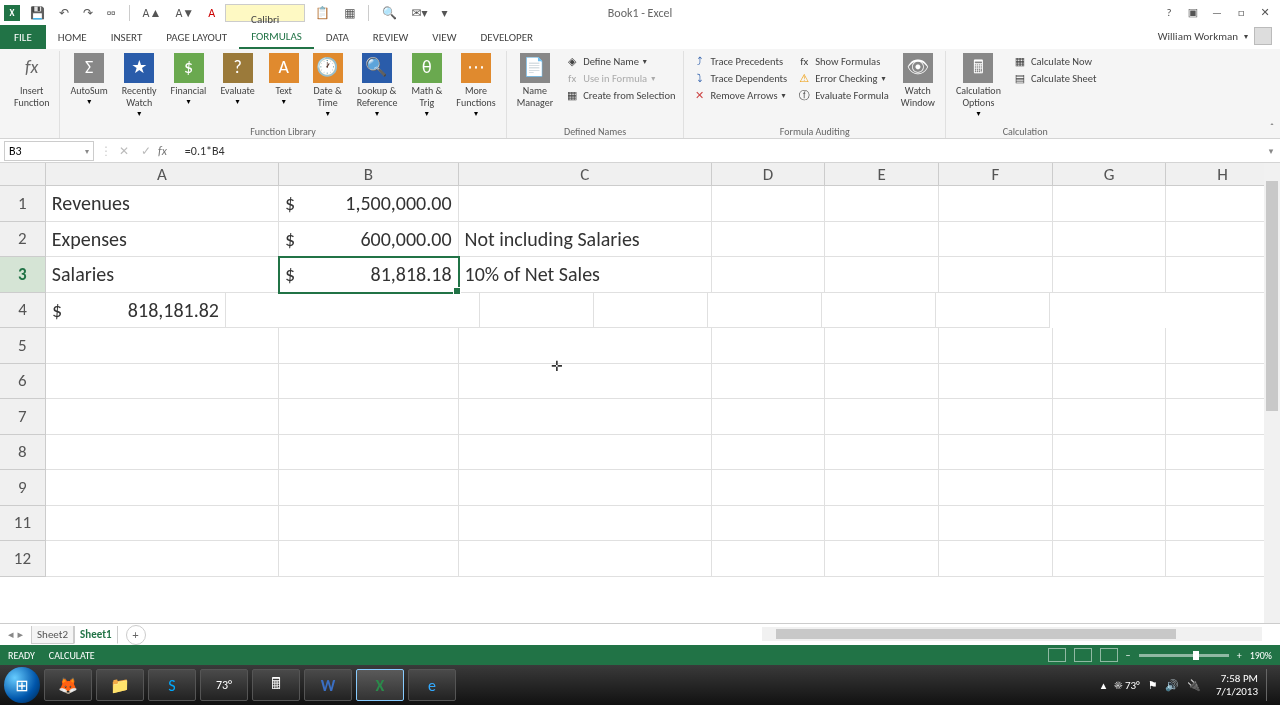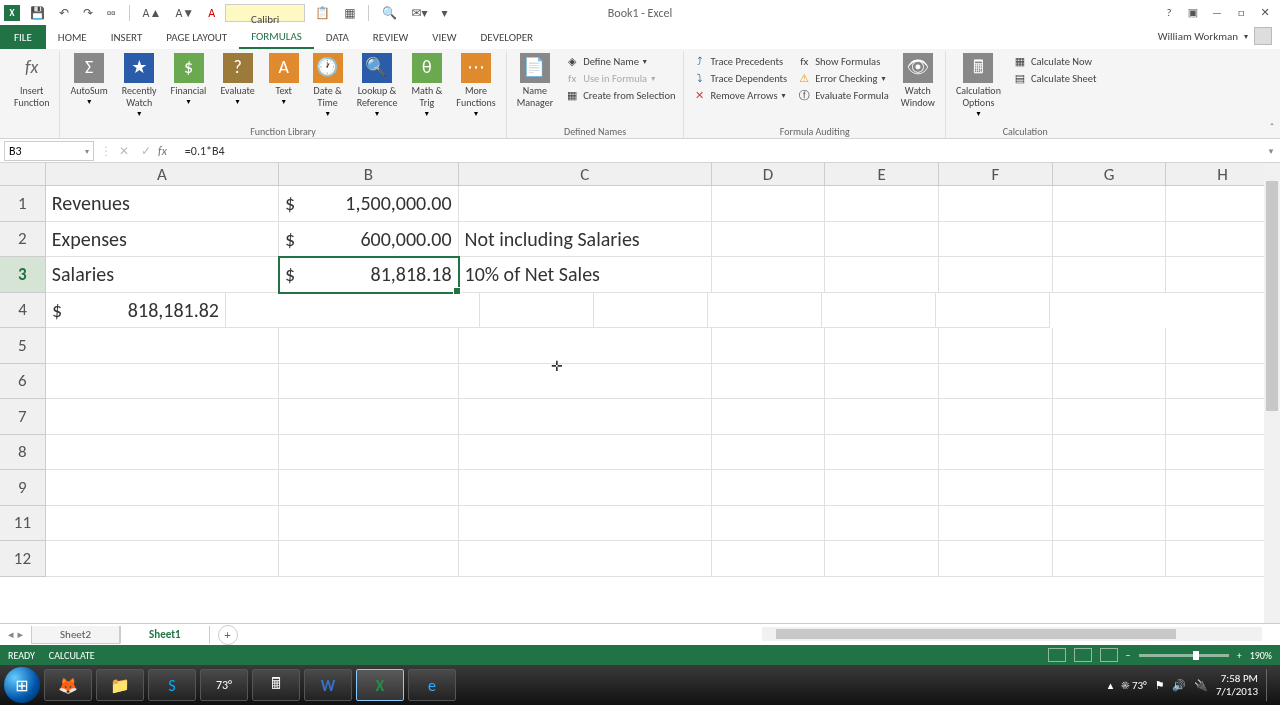--- a/index.html
+++ b/index.html
@@ -67,41 +67,41 @@
 .cell .amt { }
 .cell.selected { outline: 2px solid #217346; outline-offset: -1px; position: relative; }
 .cell.selected::after { content: ''; position: absolute; right: -3px; bottom: -3px; width: 6px; height: 6px; background: #217346; border: 1px solid #fff; }
 .vscroll { position: absolute; right: 0; top: 0; width: 16px; height: 100%; background: #f1f1f1; }
 .vscroll .thumb { position: absolute; top: 18px; left: 2px; right: 2px; height: 230px; background: #c8c8c8; }
 .cursor-cross { position: absolute; font-size: 14px; color: #333; pointer-events:none; }
 
 
 .sheet-tab-bar { height: 22px; background: #fff; border-top: 1px solid #ccc; display: flex; align-items: center; font-size: 11px; position: relative; }
 .sheet-nav { display: flex; gap: 4px; padding: 0 8px; color: #888; }
-.sheet-tab { padding: 2px 28px; border: 1px solid #ccc; border-top: none; background: #f4f4f4; color: #555; cursor: pointer; text-align: center; }
+.sheet-tab { padding: 2px 5px; border: 1px solid #ccc; border-top: none; background: #f4f4f4; color: #555; cursor: pointer; text-align: center; }
 .sheet-tab.active { background: #fff; border-bottom: 1px solid #fff; color: #217346; font-weight: bold; }
 .sheet-add { width: 20px; height: 20px; border: 1px solid #ccc; border-radius: 50%; display: flex; align-items: center; justify-content: center; margin-left: 8px; font-size: 12px; color: #666; cursor: pointer; }
 .hscroll-area { position: absolute; right: 18px; width: 500px; height: 14px; background: #f1f1f1; top: 3px; }
 .hscroll-area .hthumb { position: absolute; left: 14px; width: 400px; top: 2px; bottom: 2px; background: #c8c8c8; }
 
 
 .status-bar { height: 20px; background: #217346; color: #fff; display: flex; align-items: center; font-size: 10px; padding: 0 8px; justify-content: space-between; }
 .status-left { display: flex; gap: 14px; }
 .status-right { display: flex; align-items: center; gap: 8px; }
 .view-btn { width: 18px; height: 14px; border: 1px solid rgba(255,255,255,0.5); }
 .zoom-slider { width: 90px; height: 3px; background: rgba(255,255,255,0.5); position: relative; }
 .zoom-slider .zthumb { position: absolute; left: 60%; top: -3px; width: 6px; height: 9px; background: #fff; }
 
 
 .taskbar { height: 40px; background: linear-gradient(#3a3a3a, #111); display: flex; align-items: center; padding: 0 4px; position: relative; }
 .start-orb { width: 36px; height: 36px; border-radius: 50%; background: radial-gradient(circle at 30% 30%, #6cf, #05a 60%, #024); display:flex;align-items:center;justify-content:center;color:#fff;font-size:16px; cursor:pointer; }
 .task-btn { width: 48px; height: 32px; margin-left: 4px; background: linear-gradient(#4a4a4a,#222); border: 1px solid #555; border-radius: 2px; display: flex; align-items: center; justify-content: center; font-size: 16px; color: #fff; cursor: pointer; }
 .task-btn.active { border-color: #8cf; background: linear-gradient(#5a5a5a,#333); }
 .tray { position: absolute; right: 6px; display: flex; align-items: center; gap: 8px; color: #fff; font-size: 11px; }
-.tray .clock { text-align: right; line-height: 1.2; }
+.tray .clock { text-align: right; line-height: 1.2; margin-left: 7px; }
 
 
 .ic-blue{background:#2a5caa;color:#fff}
 .ic-green{background:#6aa94f;color:#fff}
 .ic-orange{background:#e08a2e;color:#fff}
 .ic-gray{background:#888;color:#fff}
 </style>
 </head>
 <body>
 

